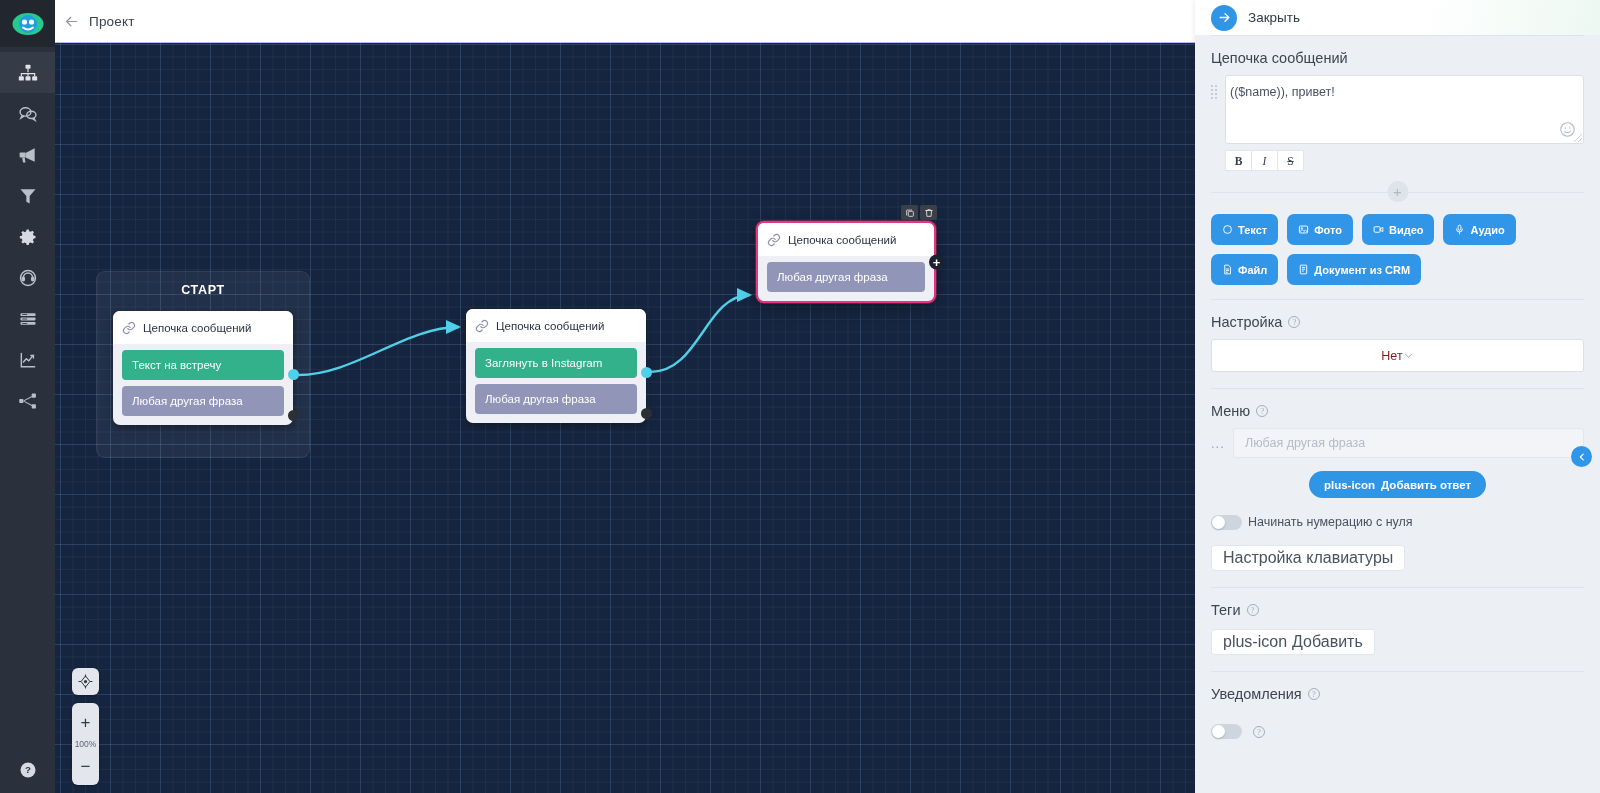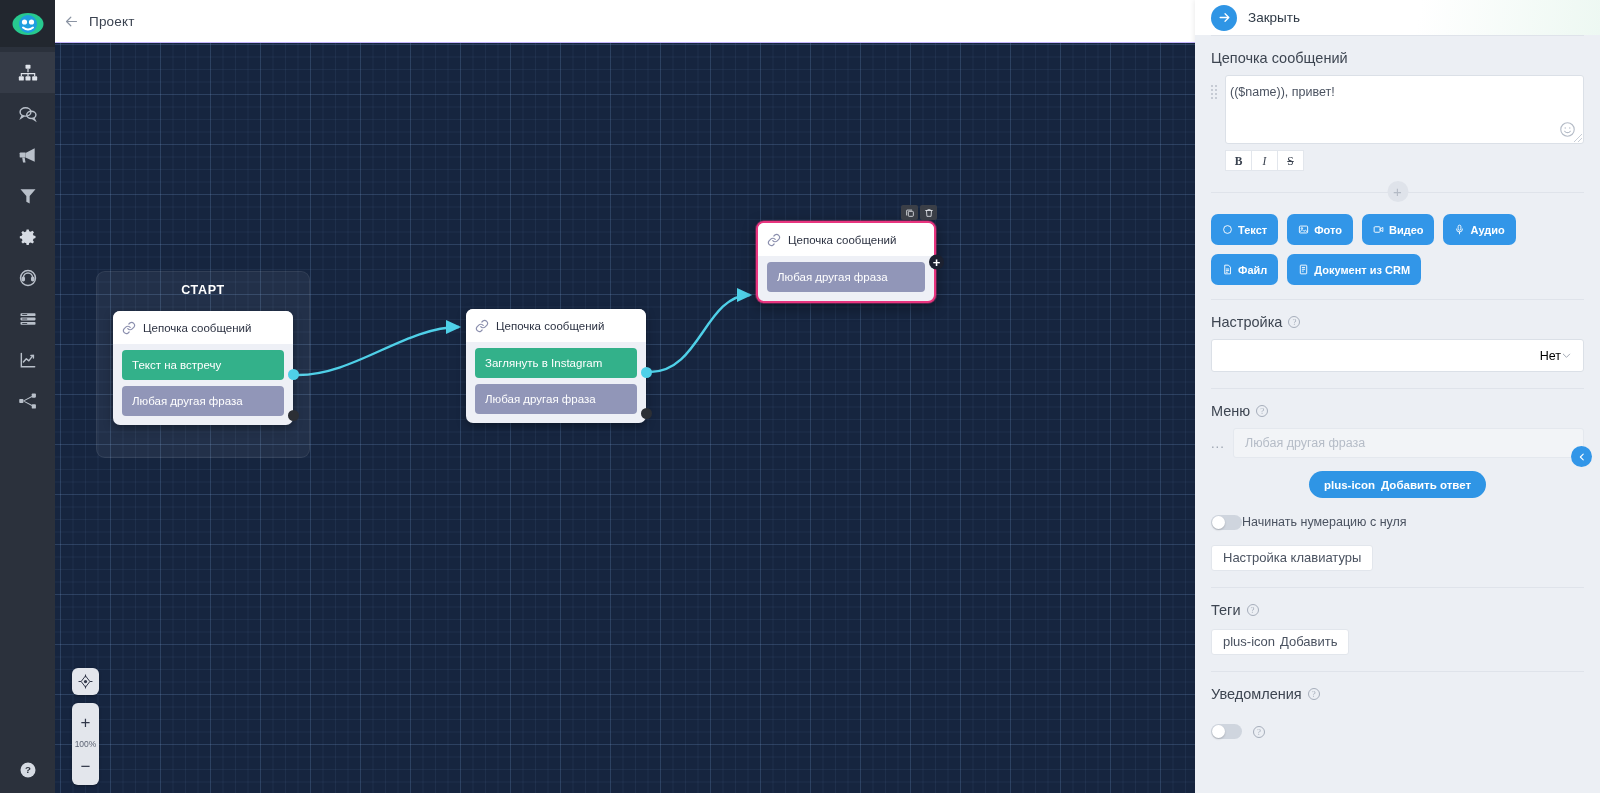--- a/index.html
+++ b/index.html
@@ -203,52 +203,52 @@
   }
   .media-grid { display: flex; flex-wrap: wrap; gap: 9px; padding: 11px 0 14px 0; }
   .media-btn {
     height: 31px; background: #3296e8; color: #fff; border-radius: 7px;
     display: flex; align-items: center; gap: 5px; padding: 0 11px;
     font-size: 11px; font-weight: bold; cursor: pointer; white-space: nowrap;
   }
   .media-btn svg { width: 11px; height: 11px; flex: none; }
   .select-box {
     height: 33px; background: #fff; border: 1px solid #dbe0e7; border-radius: 3px;
-    display: flex; align-items: center; justify-content: flex-end;
-    padding: 0 11px; font-size: 12.5px; color: #000000; cursor: pointer;
+    display: flex; align-items: center; justify-content: center;
+    padding: 0 11px; font-size: 12.5px; color: #7f1d1d; cursor: pointer;
     margin-bottom: 16px;
   }
   .chev { width: 11px; height: 11px; color: #9aa2ae; }
   .menu-row { display: flex; align-items: center; gap: 8px; }
   .menu-dots { font-size: 13px; color: #9aa2ae; width: 14px; letter-spacing:1px; }
   .menu-input {
     flex: 1; height: 30px; background: #f2f4f7; border: 1px solid #e4e8ee;
     border-radius: 3px; display: flex; align-items: center; padding: 0 11px;
     font-size: 12.5px; color: #b5bcc7; cursor: text;
   }
   .btn-blue-round {
     margin: 13px auto 0 auto; height: 27px; background: #2f95e5; color: #fff;
     border-radius: 14px; display: inline-flex; align-items: center; gap: 6px;
     padding: 0 15px; font-size: 11.5px; font-weight: bold; cursor: pointer;
   }
   .center { display: flex; justify-content: center; }
-  .toggle-row { display: flex; align-items: center; gap: 0; margin-top: 16px; }
+  .toggle-row { display: flex; align-items: center; gap: 6px; margin-top: 16px; }
   .toggle {
     width: 31px; height: 15px; border-radius: 8px; background: #cfd5de;
     position: relative; flex: none; cursor: pointer;
   }
   .toggle i {
     position: absolute; left: 1px; top: 1px; width: 13px; height: 13px;
     border-radius: 50%; background: #fff; box-shadow: 0 1px 2px rgba(0,0,0,.2);
   }
   .toggle-label { font-size: 12.5px; color: #4a5260; line-height: 1.35; }
   .btn-white {
     display: inline-flex; align-items: center; gap: 5px; height: 26px;
     background: #fff; border: 1px solid #e2e6ec; border-radius: 3px;
-    padding: 0 11px; font-size: 13px; color: #4a5260; cursor: pointer;
+    padding: 0 11px; font-size: 16px; color: #4a5260; cursor: pointer;
     margin-top: 14px; margin-bottom: 16px;
   }
   .collapse-tab {
     position: absolute; right: 8px; top: 446px; width: 21px; height: 21px;
     border-radius: 50%; background: #3296e8; color: #fff;
     display: flex; align-items: center; justify-content: center; cursor: pointer;
     z-index: 50;
   }
   .collapse-tab svg { width: 10px; height: 10px; }
   .notif-row { display: flex; align-items: flex-start; gap: 11px; margin-top: 13px; }

